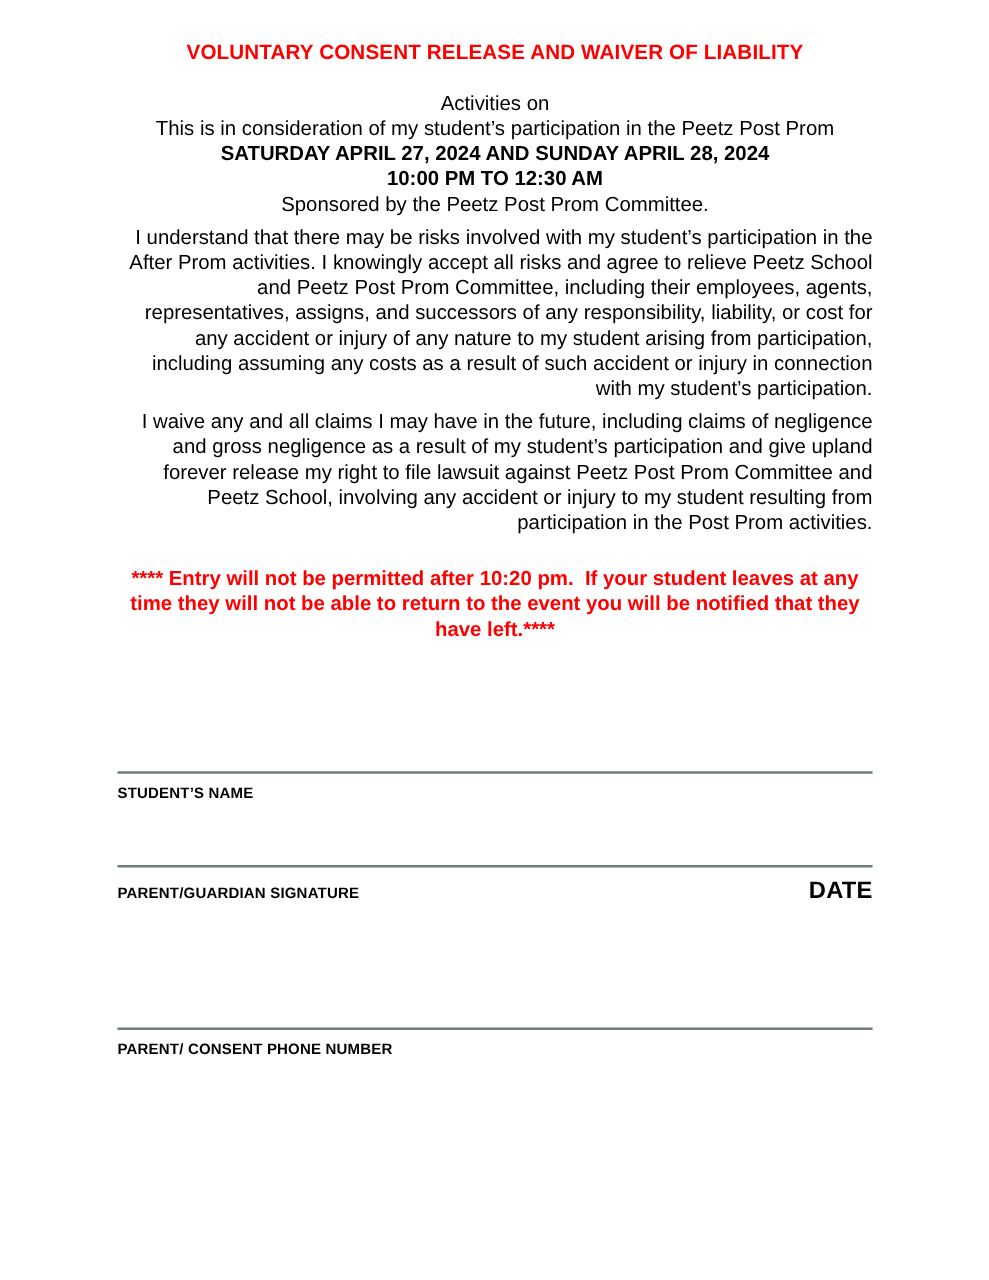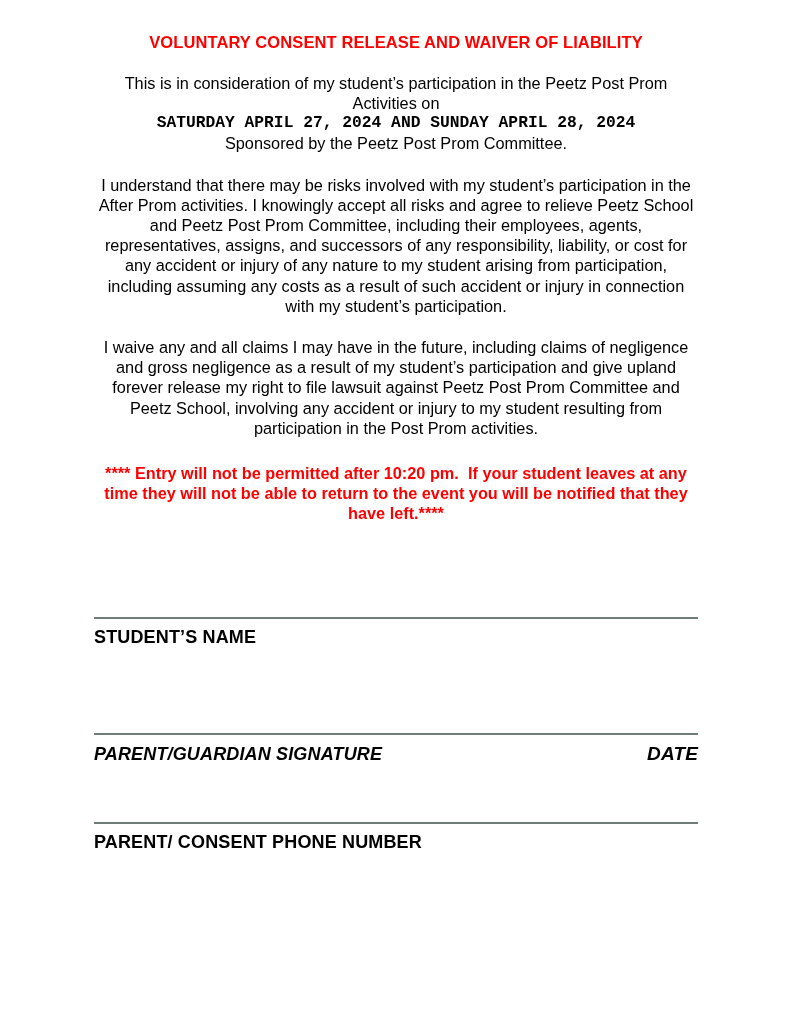--- a/index.html
+++ b/index.html
@@ -50,64 +50,64 @@
   }
 
   .intro-block {
     margin-top: 20px;
   }
   .intro-line {
     display: block;
   }
   .intro-line.bold {
     font-weight: bold;
-    font-family: Liberation Mono, monospace;
   }
 
   .body-para {
-    margin-top: 21px;
+    margin-top: 6px;
+    text-align: right;
   }
 
   .warning {
     color: #ff0000;
     font-weight: bold;
     font-size: 16.3px;
     line-height: 20.2px;
     text-align: center;
     margin: 0;
     margin-top: 25px;
     white-space: pre-wrap;
   }
 
   
   .sig-section {
     position: absolute;
     left: 94px;
     width: 604px;
   }
   .sig-block-1 { top: 617px; }
-  .sig-block-2 { top: 733px; font-style: italic; }
+  .sig-block-2 { top: 692px; }
   .sig-block-3 { top: 822px; }
 
   .sig-rule {
     width: 604px;
     height: 0;
     border-top: 2px solid #6f7d79;
     margin: 0;
   }
 
   .sig-labels {
     display: flex;
     justify-content: space-between;
     align-items: baseline;
     margin-top: 8px;
   }
 
   .sig-label {
-    font-size: 18px;
+    font-size: 12px;
     font-weight: bold;
     letter-spacing: 0.15px;
     white-space: nowrap;
   }
 
   .sig-label-right {
     font-size: 19px;
     font-weight: bold;
     letter-spacing: 0.15px;
     white-space: nowrap;
@@ -116,23 +116,24 @@
 </head>
 <body>
 
 <div class="page">
 
   <div class="doc-body">
 
     <h1 class="doc-title">VOLUNTARY CONSENT RELEASE AND WAIVER OF LIABILITY</h1>
 
     <div class="para intro-block">
+      <span class="intro-line">Activities on</span>
       <span class="intro-line">This is in consideration of my student’s participation in the Peetz Post Prom</span>
-      <span class="intro-line">Activities on</span>
       <span class="intro-line bold">SATURDAY APRIL 27, 2024 AND SUNDAY APRIL 28, 2024</span>
+      <span class="intro-line bold">10:00 PM TO 12:30 AM</span>
       <span class="intro-line">Sponsored by the Peetz Post Prom Committee.</span>
     </div>
 
     <p class="para body-para">I understand that there may be risks involved with my student’s participation in the After Prom activities. I knowingly accept all risks and agree to relieve Peetz School and Peetz Post Prom Committee, including their employees, agents, representatives, assigns, and successors of any responsibility, liability, or cost for any accident or injury of any nature to my student arising from participation, including assuming any costs as a result of such accident or injury in connection with my student’s participation.</p>
 
     <p class="para body-para">I waive any and all claims I may have in the future, including claims of negligence and gross negligence as a result of my student’s participation and give upland forever release my right to file lawsuit against Peetz Post Prom Committee and Peetz School, involving any accident or injury to my student resulting from participation in the Post Prom activities.</p>
 
     <p class="warning">**** Entry will not be permitted after 10:20 pm.  If your student leaves at any time they will not be able to return to the event you will be notified that they have left.****</p>
 
   </div>

